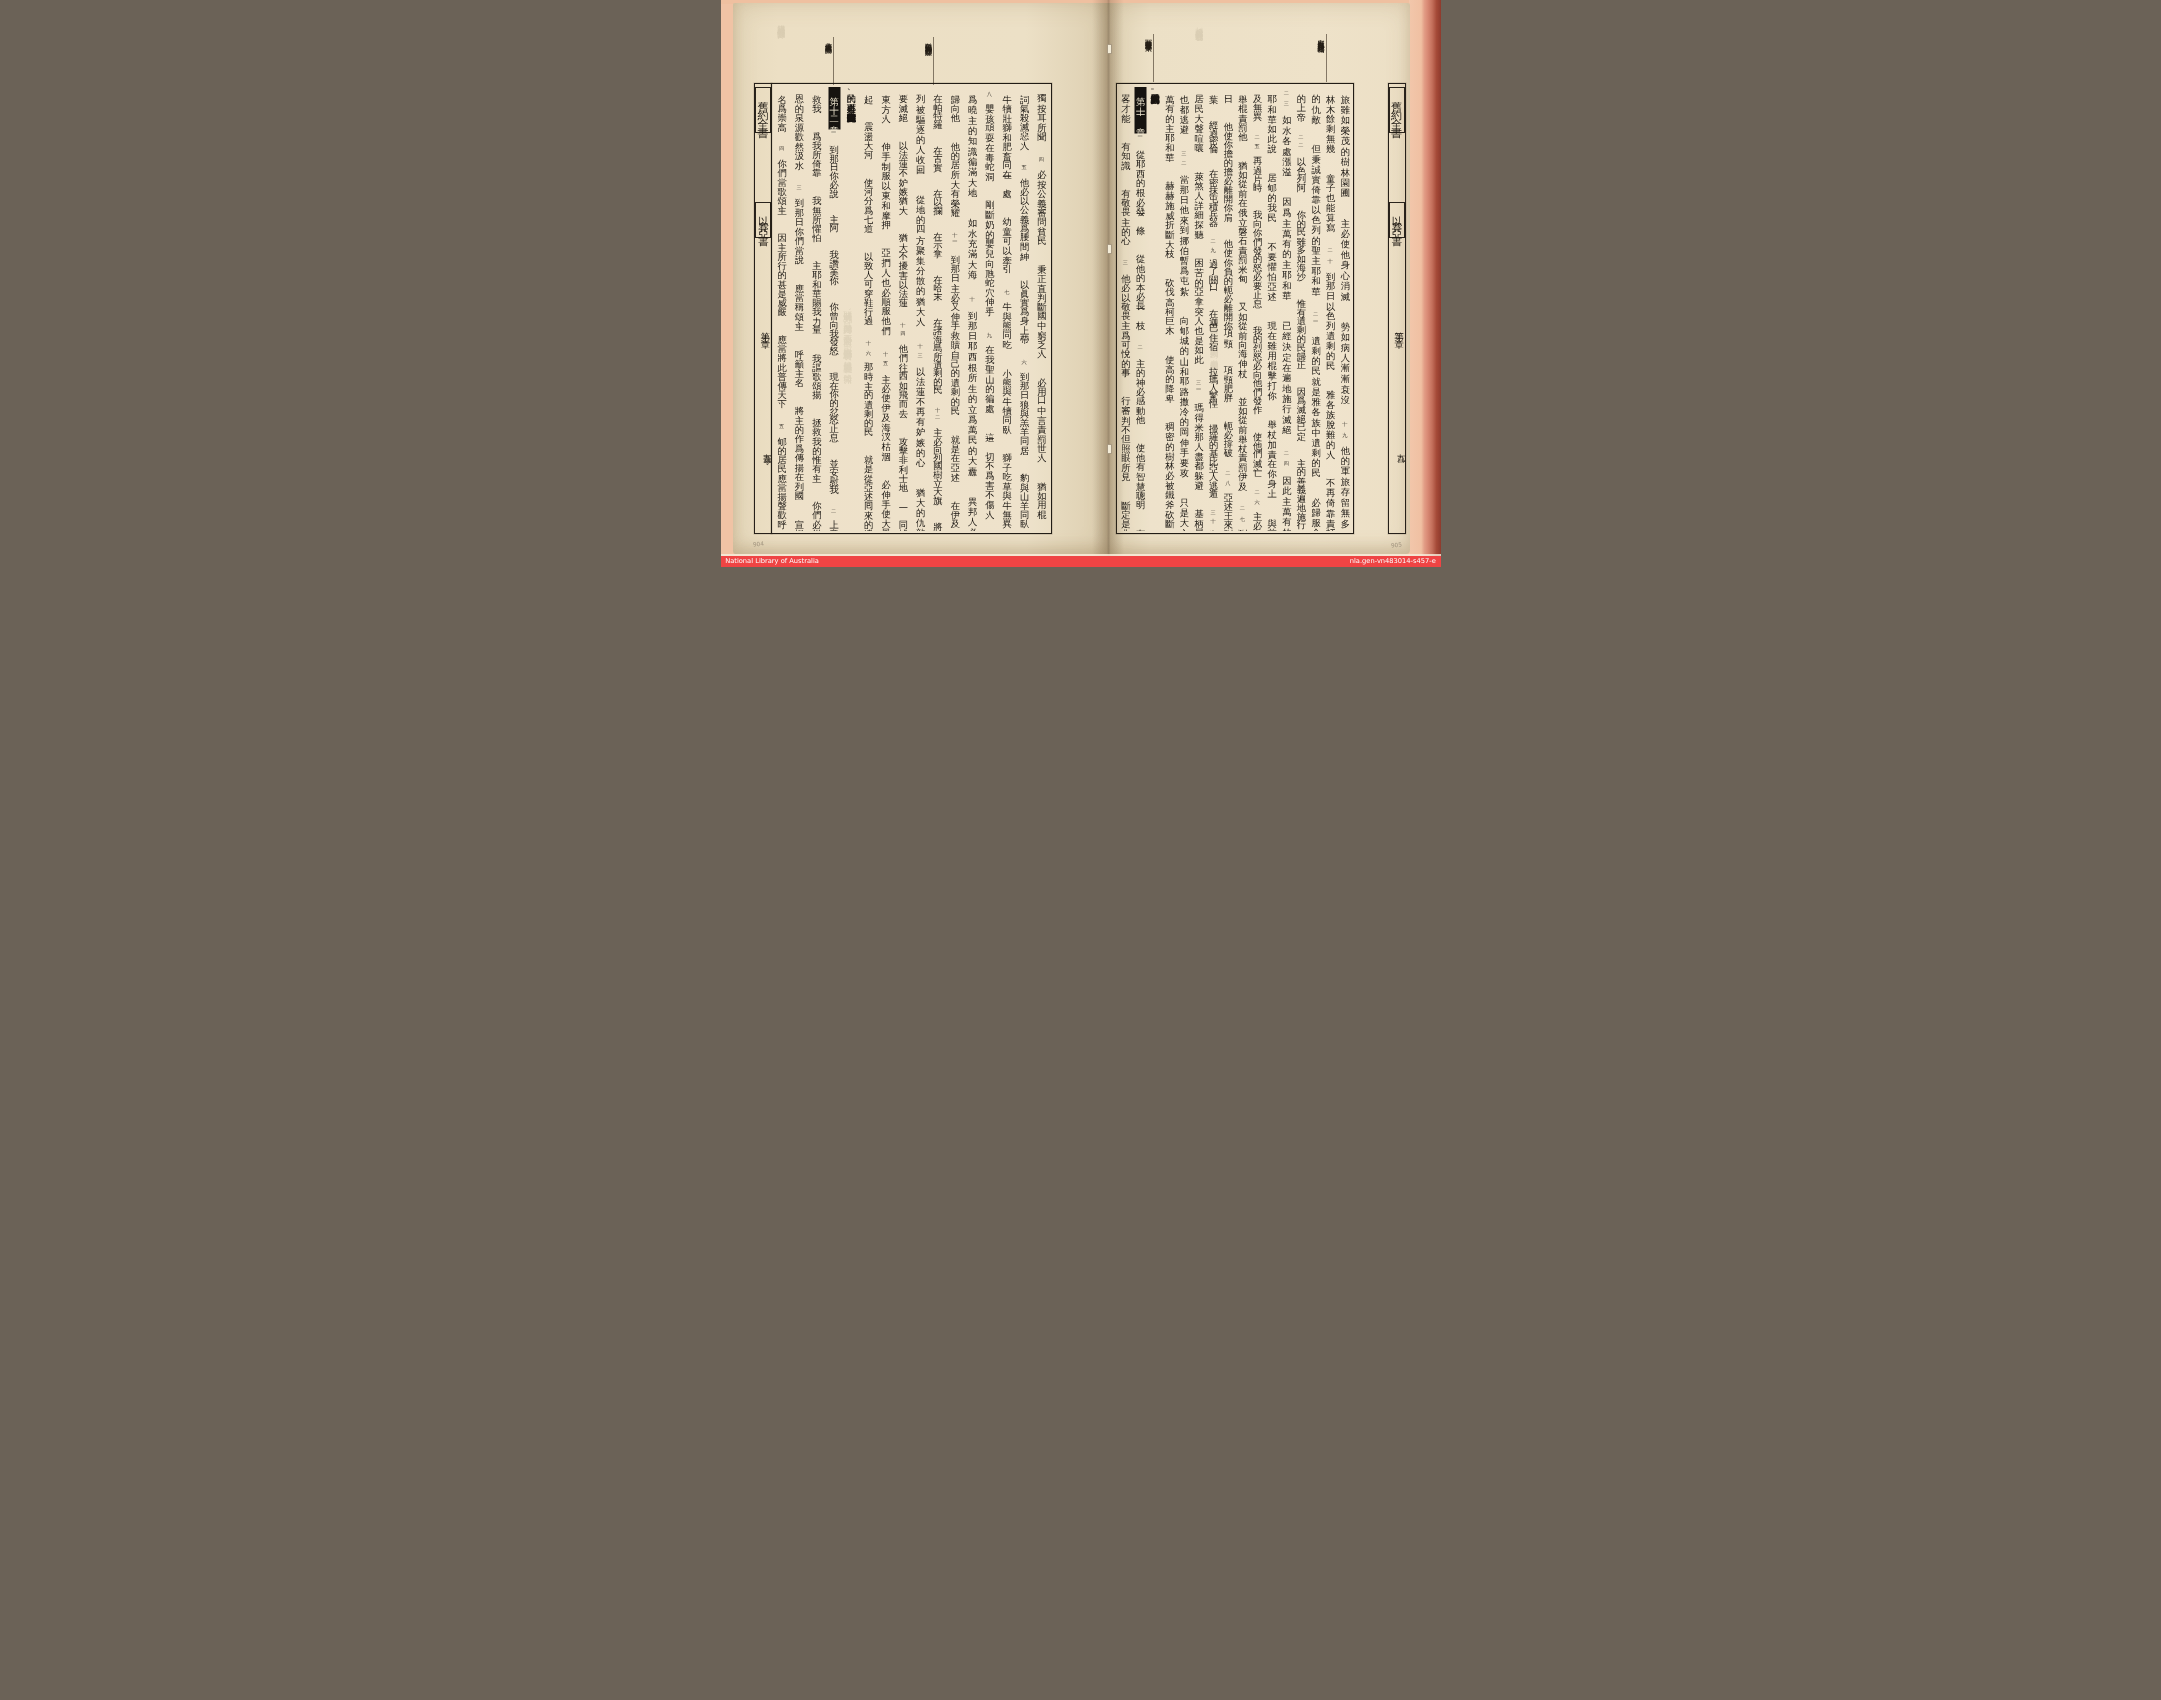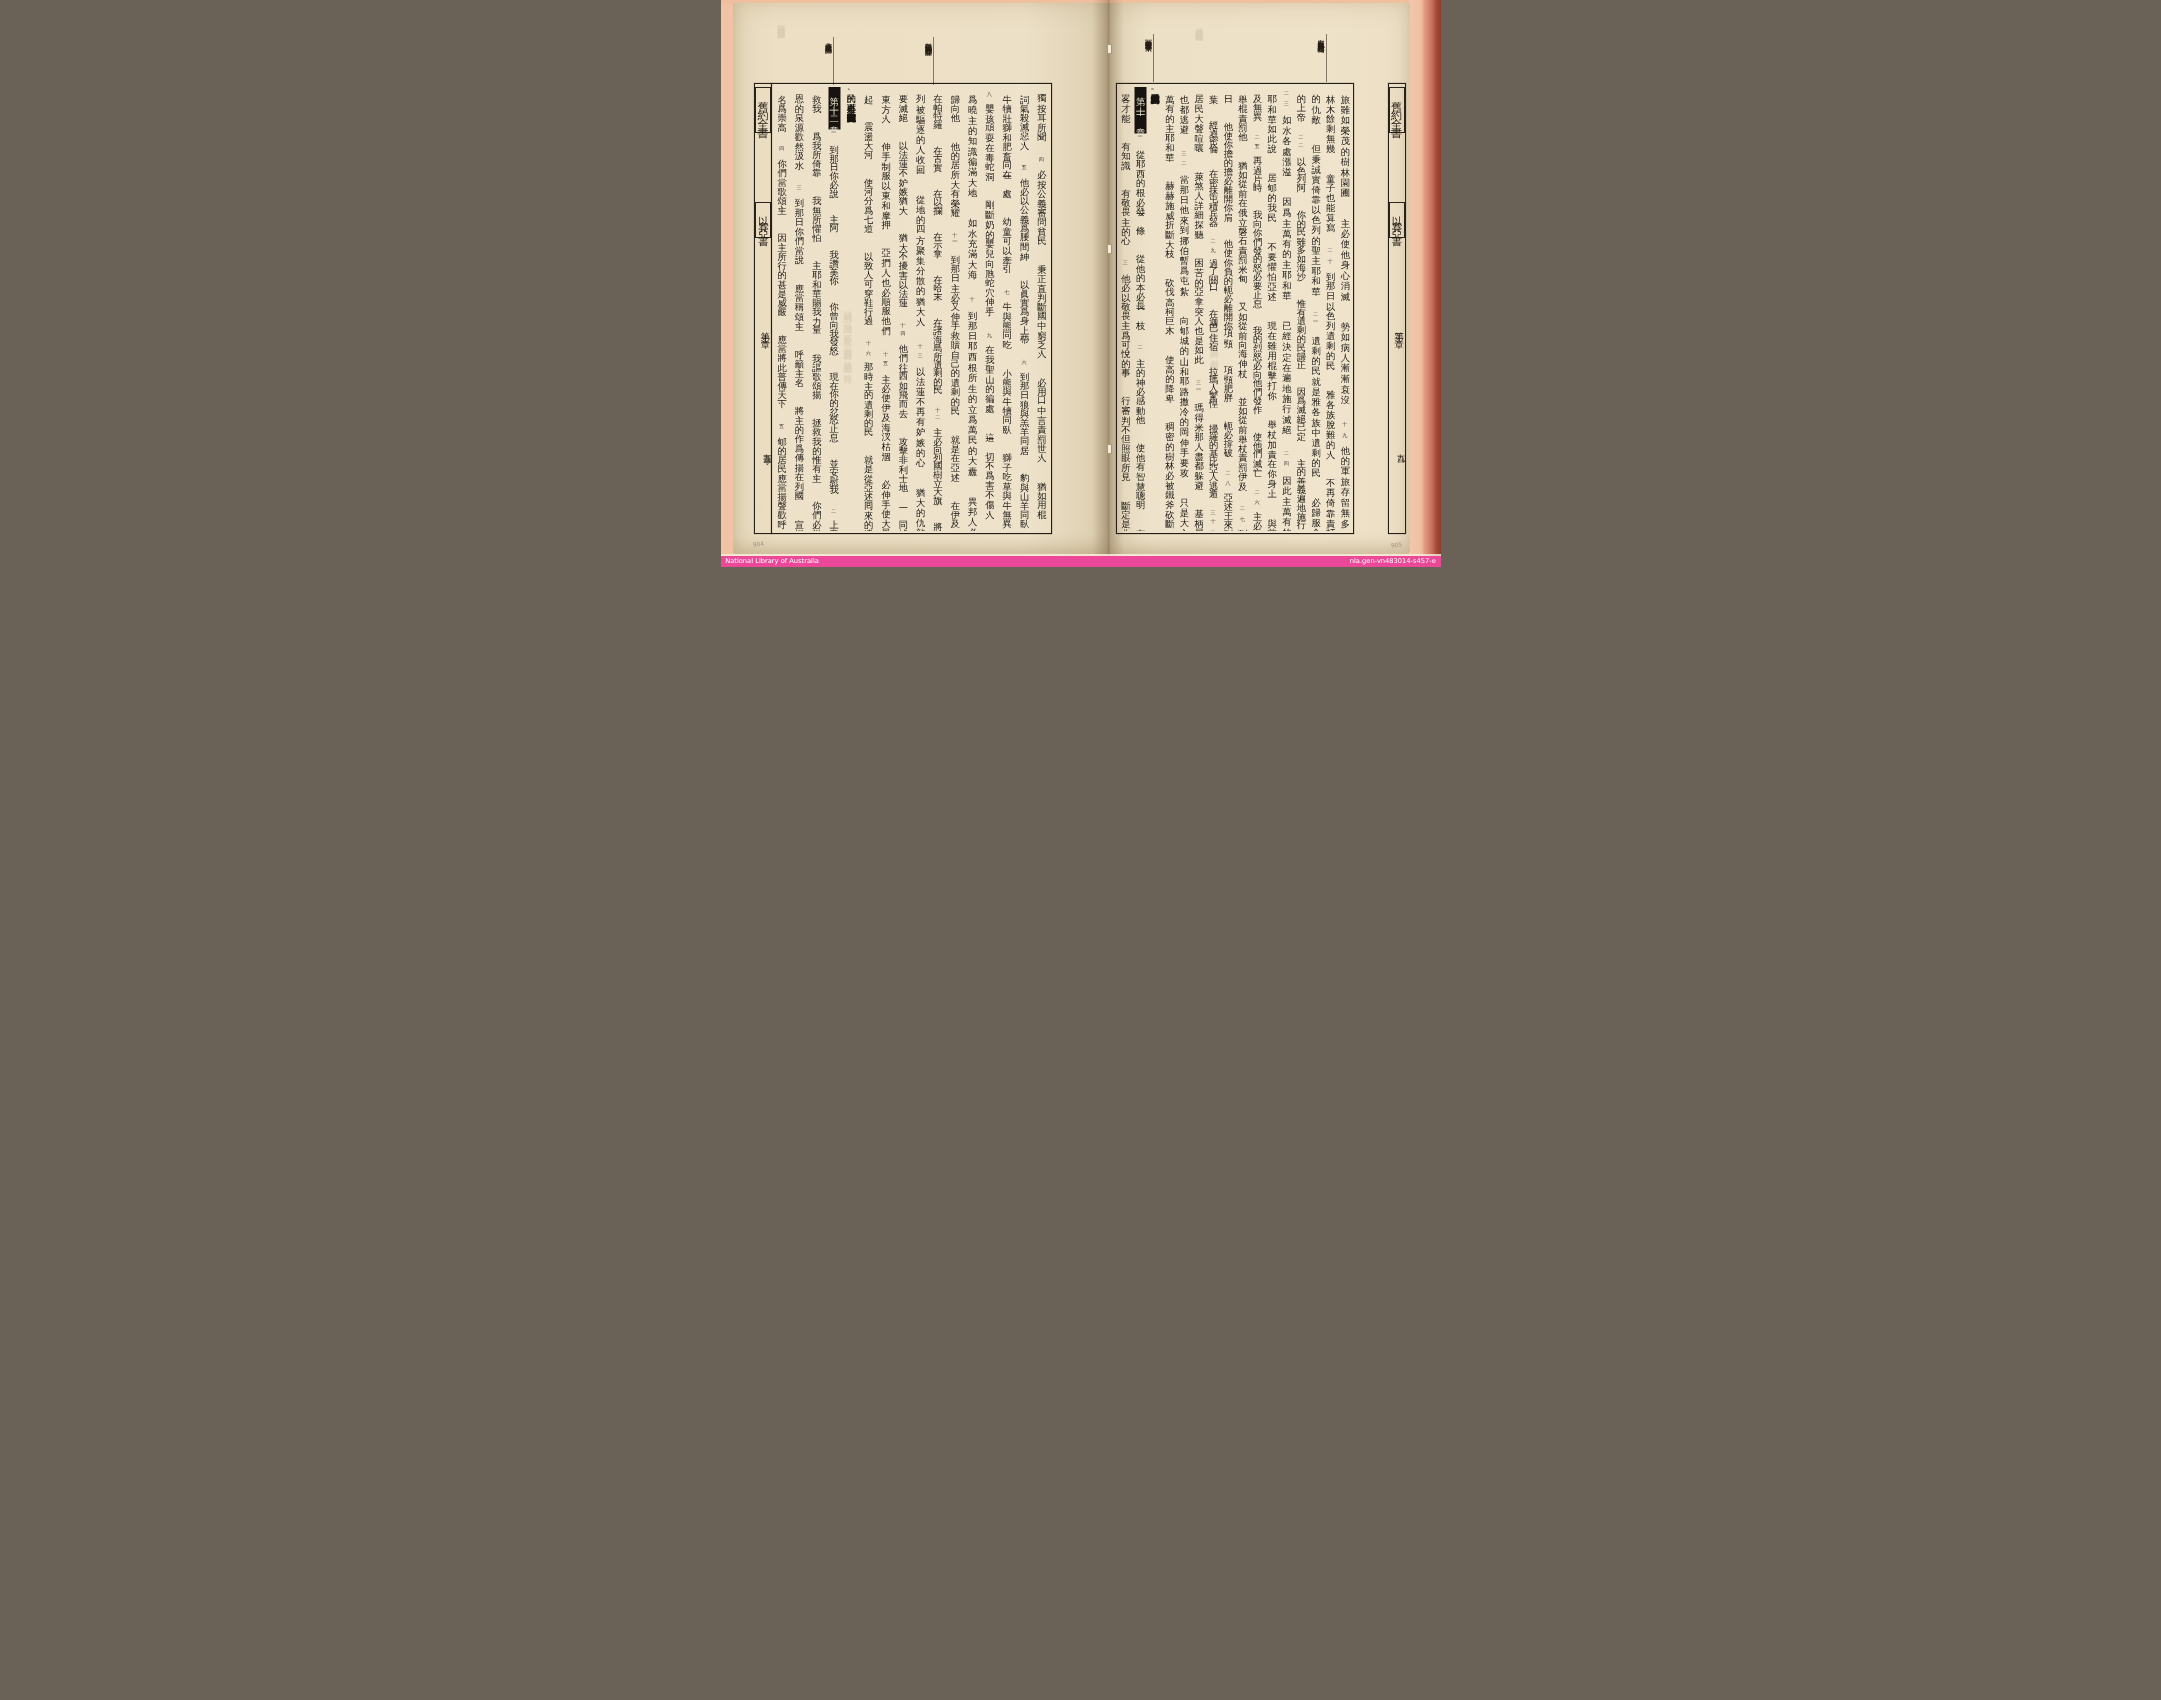--- a/index.html
+++ b/index.html
@@ -45,21 +45,21 @@
   .note{position:absolute;writing-mode:vertical-rl;text-orientation:upright;
         font-size:7px;line-height:8.6px;letter-spacing:0.5px;color:#241e16;
         border-right:0.5px solid rgba(45,33,20,.55);padding-right:1px;}
   
   .ghost{position:absolute;writing-mode:vertical-rl;text-orientation:upright;
          color:#7d7156;opacity:.16;transform:scaleX(-1);font-size:7.8px;line-height:10px;
          letter-spacing:0.5px;filter:blur(0.2px);overflow:hidden;pointer-events:none;}
   .pencil{position:absolute;font-family:"DejaVu Sans",sans-serif;font-size:5.7px;
           color:rgba(110,98,84,.55);transform:rotate(-6deg);}
   
-  .footer{position:absolute;left:0;right:0;bottom:0;height:11.4px;background:#ec4899;
+  .footer{position:absolute;left:0;right:0;bottom:0;height:11.4px;background:#ef4444;
           display:flex;justify-content:space-between;align-items:center;padding:0 4.7px;box-sizing:border-box;
           font-family:"DejaVu Sans","Liberation Sans",sans-serif;font-size:6.7px;color:#fdfdfd;}
   .footer-edge{position:absolute;left:0;right:0;bottom:11.4px;height:1.6px;background:#f6efdd;opacity:.8;}
 </style>
 </head>
 <body>
 
 <div class="scan">
 
   <div class="cover-top"></div>

